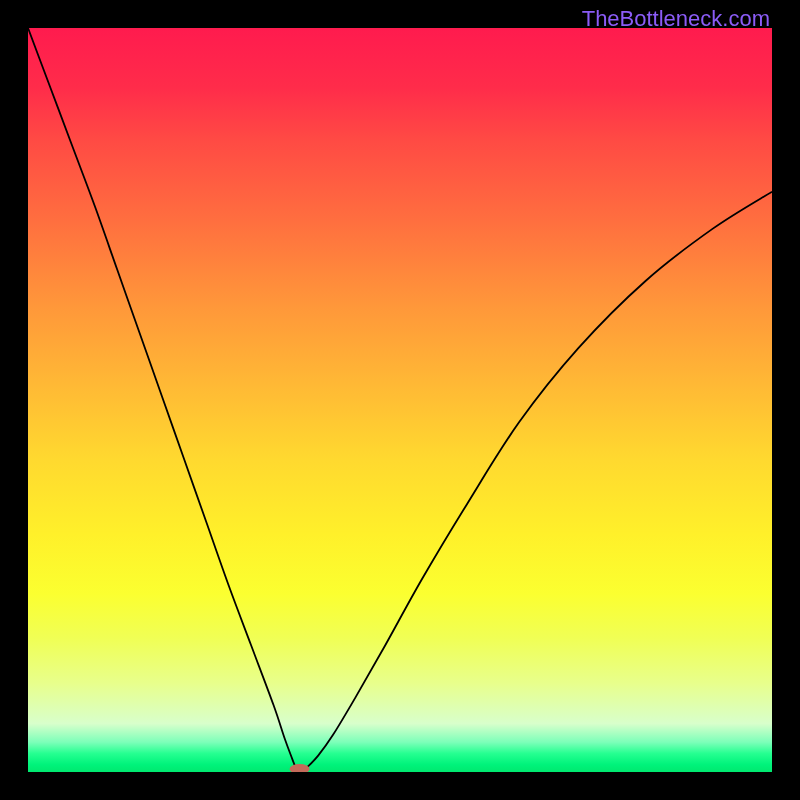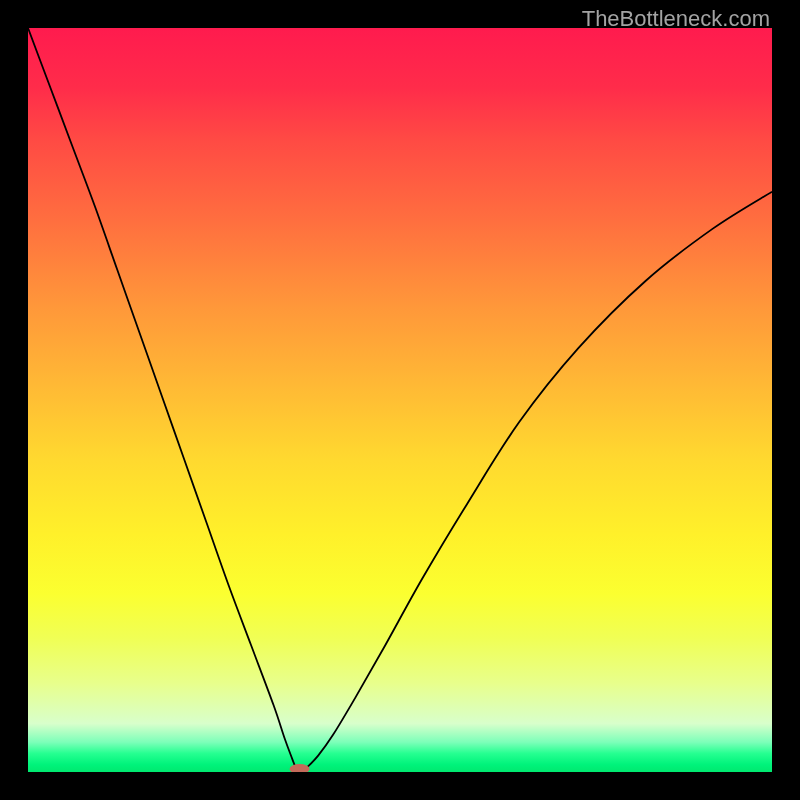--- a/index.html
+++ b/index.html
@@ -41,21 +41,21 @@
       #d8ffcb 93.5%,
       #7cffb9 96%,
       #26ff91 97.5%,
       #00f37b 99%,
       #00e86f 100%);
   }
   .watermark {
     position: absolute;
     top: 6px;
     right: 30px;
-    color: #a3a3a3;
+    color: #8b5cf6;
     font-size: 22px;
     letter-spacing: 0px;
     font-weight: 400;
     user-select: none;
   }
   svg.curves {
     position: absolute;
     inset: 0;
     width: 100%;
     height: 100%;

